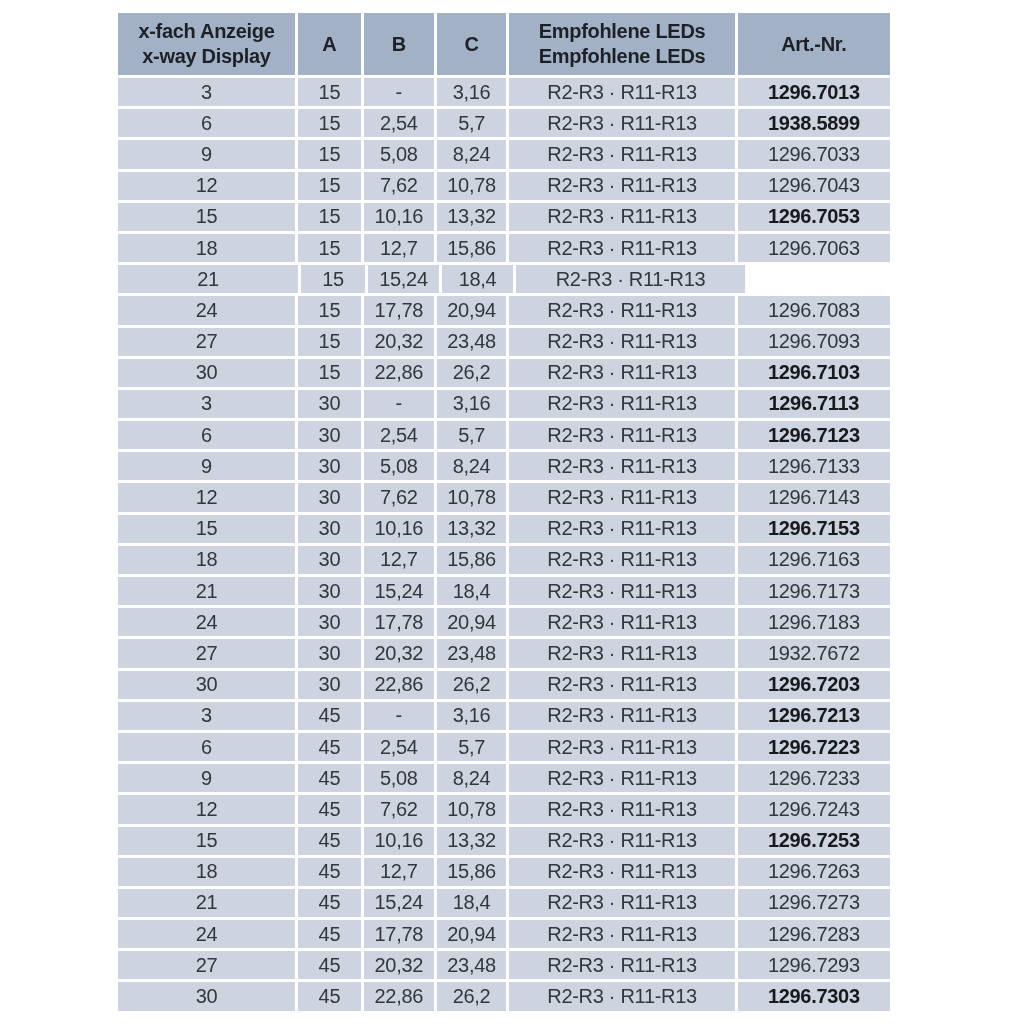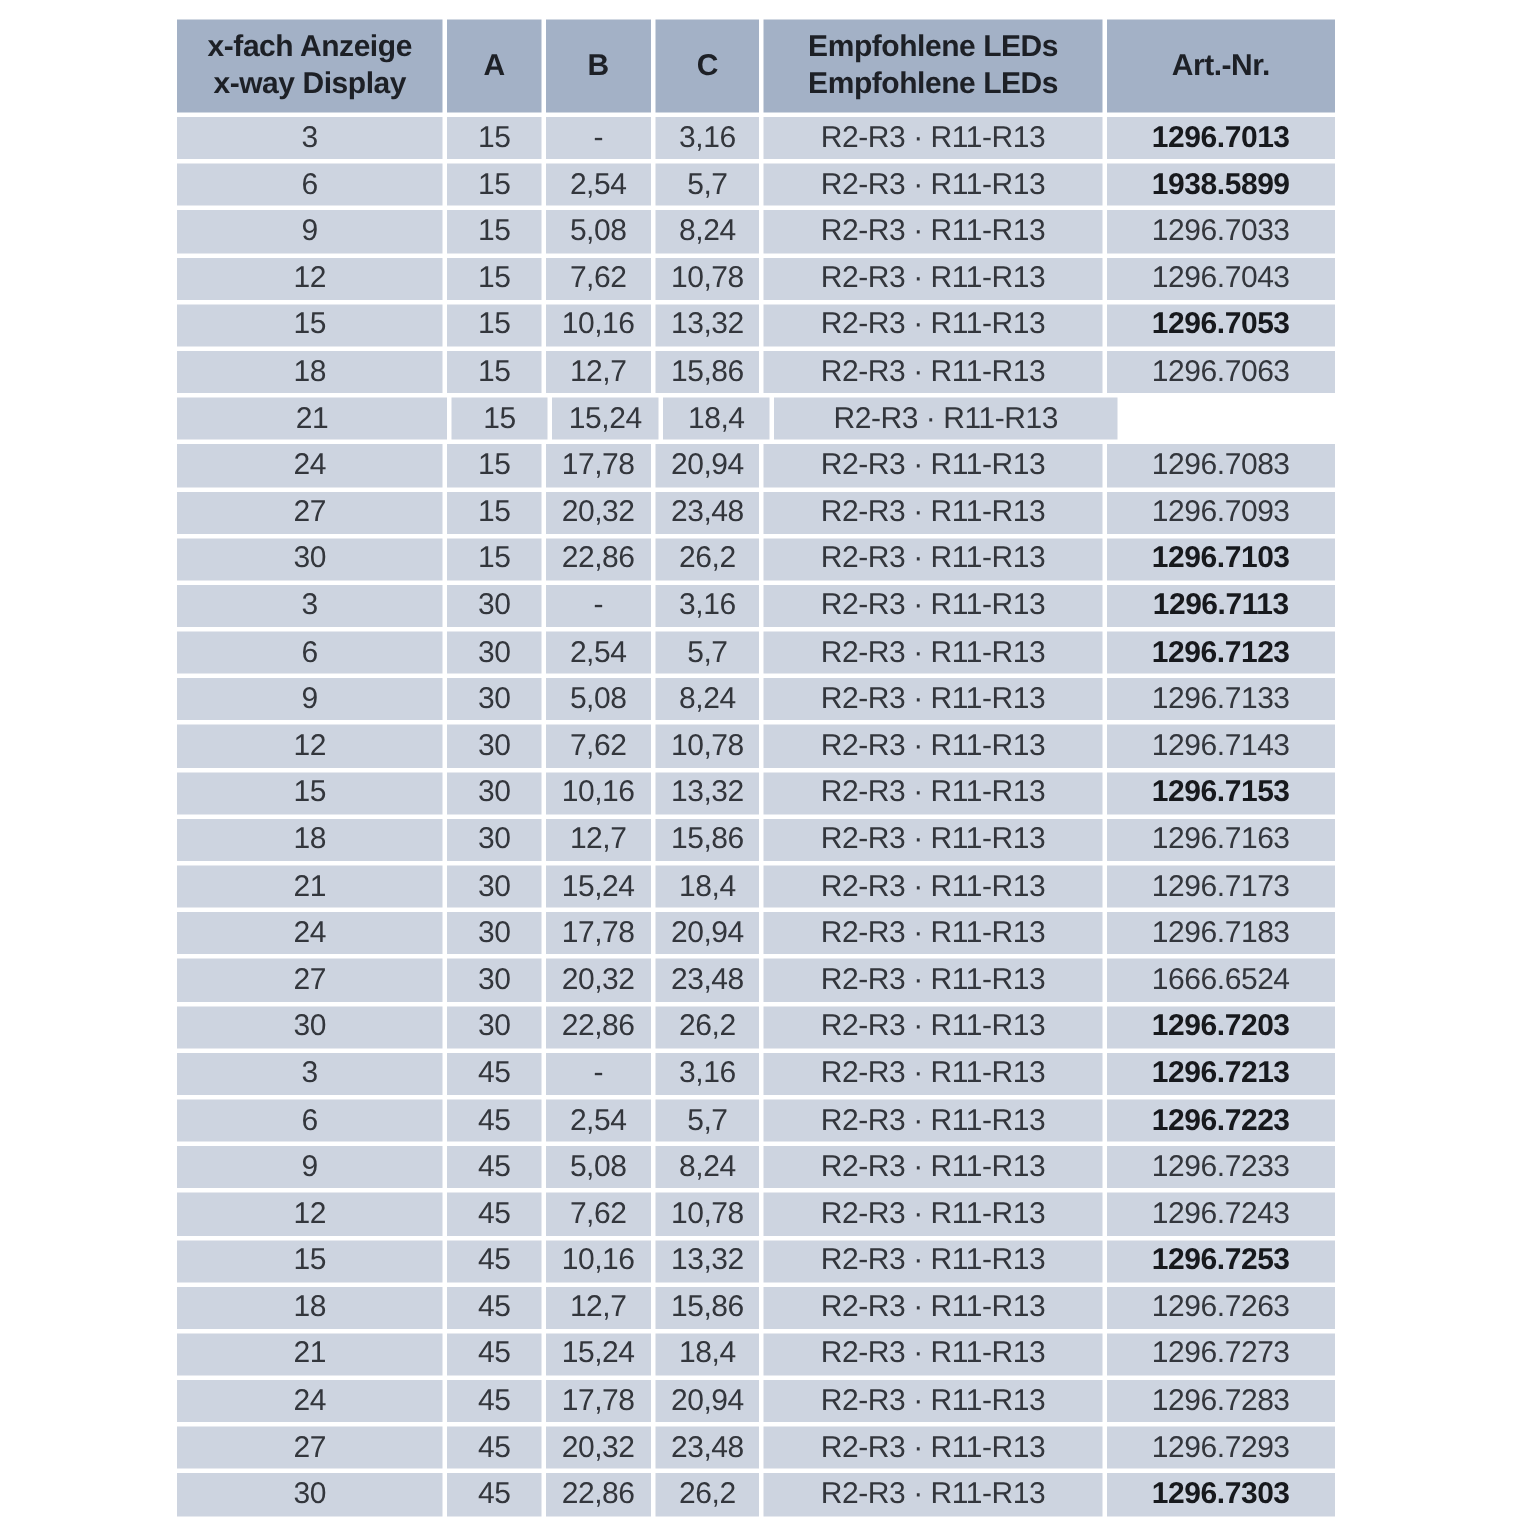--- a/index.html
+++ b/index.html
@@ -233,21 +233,21 @@
           <div class="cell c3">20,94</div>
           <div class="cell c4">R2-R3 · R11-R13</div>
           <div class="cell c5">1296.7183</div>
         </div>
         <div class="row">
           <div class="cell c0">27</div>
           <div class="cell c1">30</div>
           <div class="cell c2">20,32</div>
           <div class="cell c3">23,48</div>
           <div class="cell c4">R2-R3 · R11-R13</div>
-          <div class="cell c5">1666.6524</div>
+          <div class="cell c5">1932.7672</div>
         </div>
         <div class="row bold-art">
           <div class="cell c0">30</div>
           <div class="cell c1">30</div>
           <div class="cell c2">22,86</div>
           <div class="cell c3">26,2</div>
           <div class="cell c4">R2-R3 · R11-R13</div>
           <div class="cell c5">1296.7203</div>
         </div>
         <div class="row bold-art">

